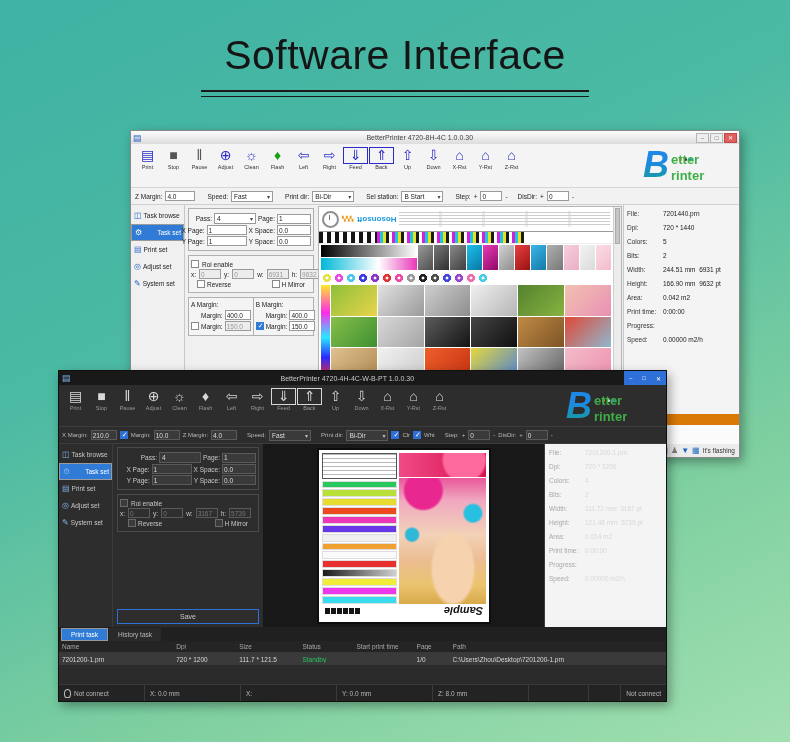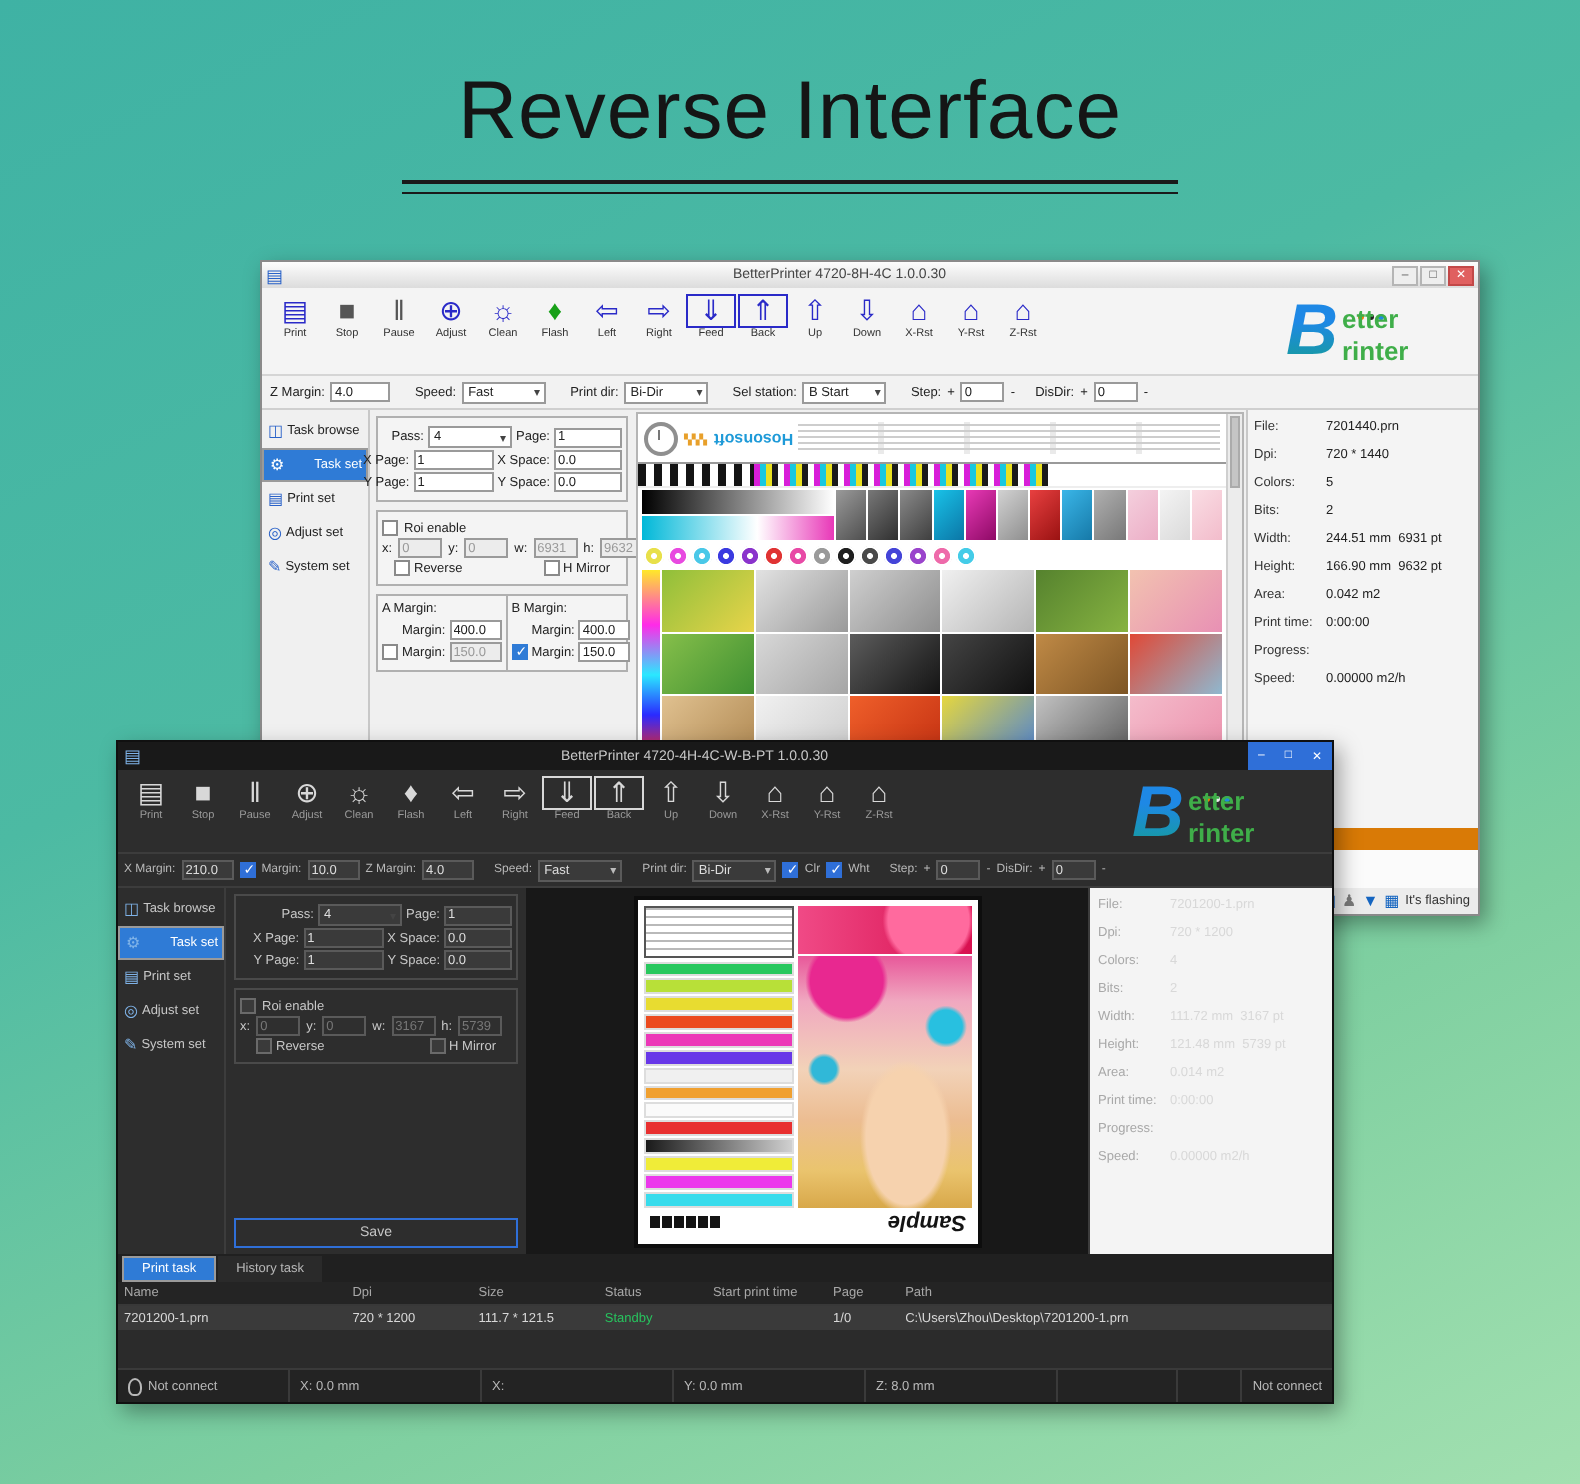--- a/index.html
+++ b/index.html
@@ -185,21 +185,21 @@
   .status-green{color:#27c45e}
   .d-status{position:absolute;bottom:0;left:0;right:0;height:16px;background:#232323;
     border-top:1px solid #3a3a3a;display:flex;align-items:center;font-size:6.5px;color:#b8b8b8}
   .st-cell{height:100%;display:flex;align-items:center;padding:0 5px;border-right:1px solid #3a3a3a;box-sizing:border-box}
   .st-cell.last{margin-left:auto;border-right:none}
   .bulb{width:5px;height:7px;border:1px solid #b8b8b8;border-radius:50% 50% 40% 40%;margin-right:3px;flex:none}
 </style>
 </head>
 <body>
 
-<div class="page-title">Reverse Interface</div>
+<div class="page-title">Software Interface</div>
 <div class="title-underline"></div>
 
 <div class="win win-light">
   <div class="titlebar">
     <span class="appicon">▤</span>
     <span class="t-title">BetterPrinter 4720-8H-4C 1.0.0.30</span>
     <span class="controls">
       <span class="wc">–</span>
       <span class="wc">□</span>
       <span class="wc close">✕</span>

